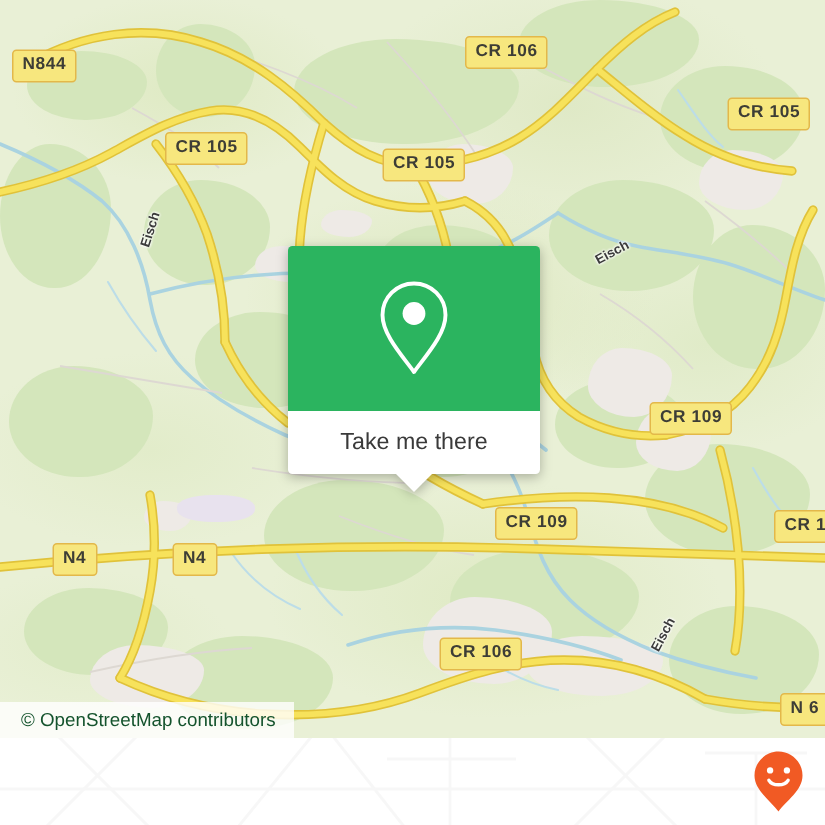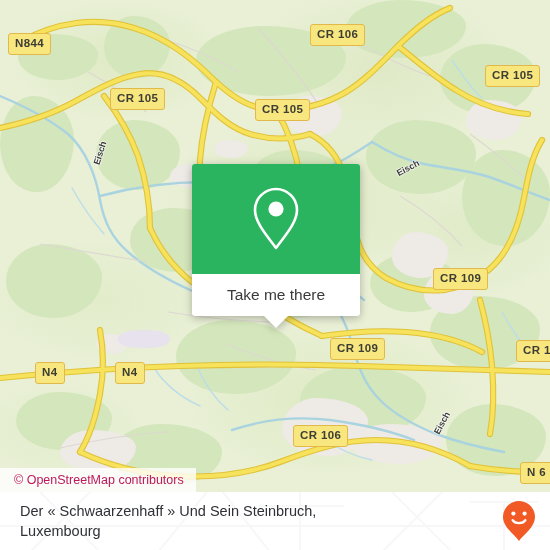--- a/index.html
+++ b/index.html
@@ -99,21 +99,21 @@
   }
 
   
   .attrib {
     position: absolute;
     left: 0; top: 468px;
     height: 24px;
     padding: 0 12px 0 14px;
     display: flex; align-items: center;
     background: rgba(255,255,255,.80);
-    color: #be185d;
+    color: #14532d;
     font-size: 12.5px;
     white-space: nowrap;
   }
 
   
   .footer {
     position: absolute;
     left: 0; top: 492px;
     width: 550px; height: 58px;
     background: #ffffff;
@@ -310,21 +310,20 @@
         <path d="M150,70 L215,-10 L278,70"></path>
         <path d="M300,-16 L300,70"></path>
           <path d="M258,14 L344,14"></path>
         <path d="M372,-20 L462,70"></path>
           <path d="M462,-20 L372,70"></path>
         <path d="M470,10 L538,10"></path>
           <path d="M504,10 L504,70"></path>
         <path d="M0,34 L550,34"></path>
       </g>
     </svg>
-    <div class="footer-title">Der « Schwaarzenhaff » Und Sein Steinbruch, Luxembourg</div>
     <div class="brand">
       <svg width="34" height="42" viewBox="0 0 34 42">
         <path d="M17 1 C8.2 1 1 8.2 1 17 C1 27 12 34 17 41 C22 34 33 27 33 17 C33 8.2 25.8 1 17 1 Z" fill="#f15a24"></path>
         <circle cx="11.4" cy="13.6" r="2.1" fill="#ffffff"></circle>
         <circle cx="22.6" cy="13.6" r="2.1" fill="#ffffff"></circle>
         <path d="M10.6 20.2 C13 24.2 21 24.2 23.4 20.2" fill="none" stroke="#ffffff" stroke-width="2.3" stroke-linecap="round"></path>
       </svg>
     </div>
   </div>
 

